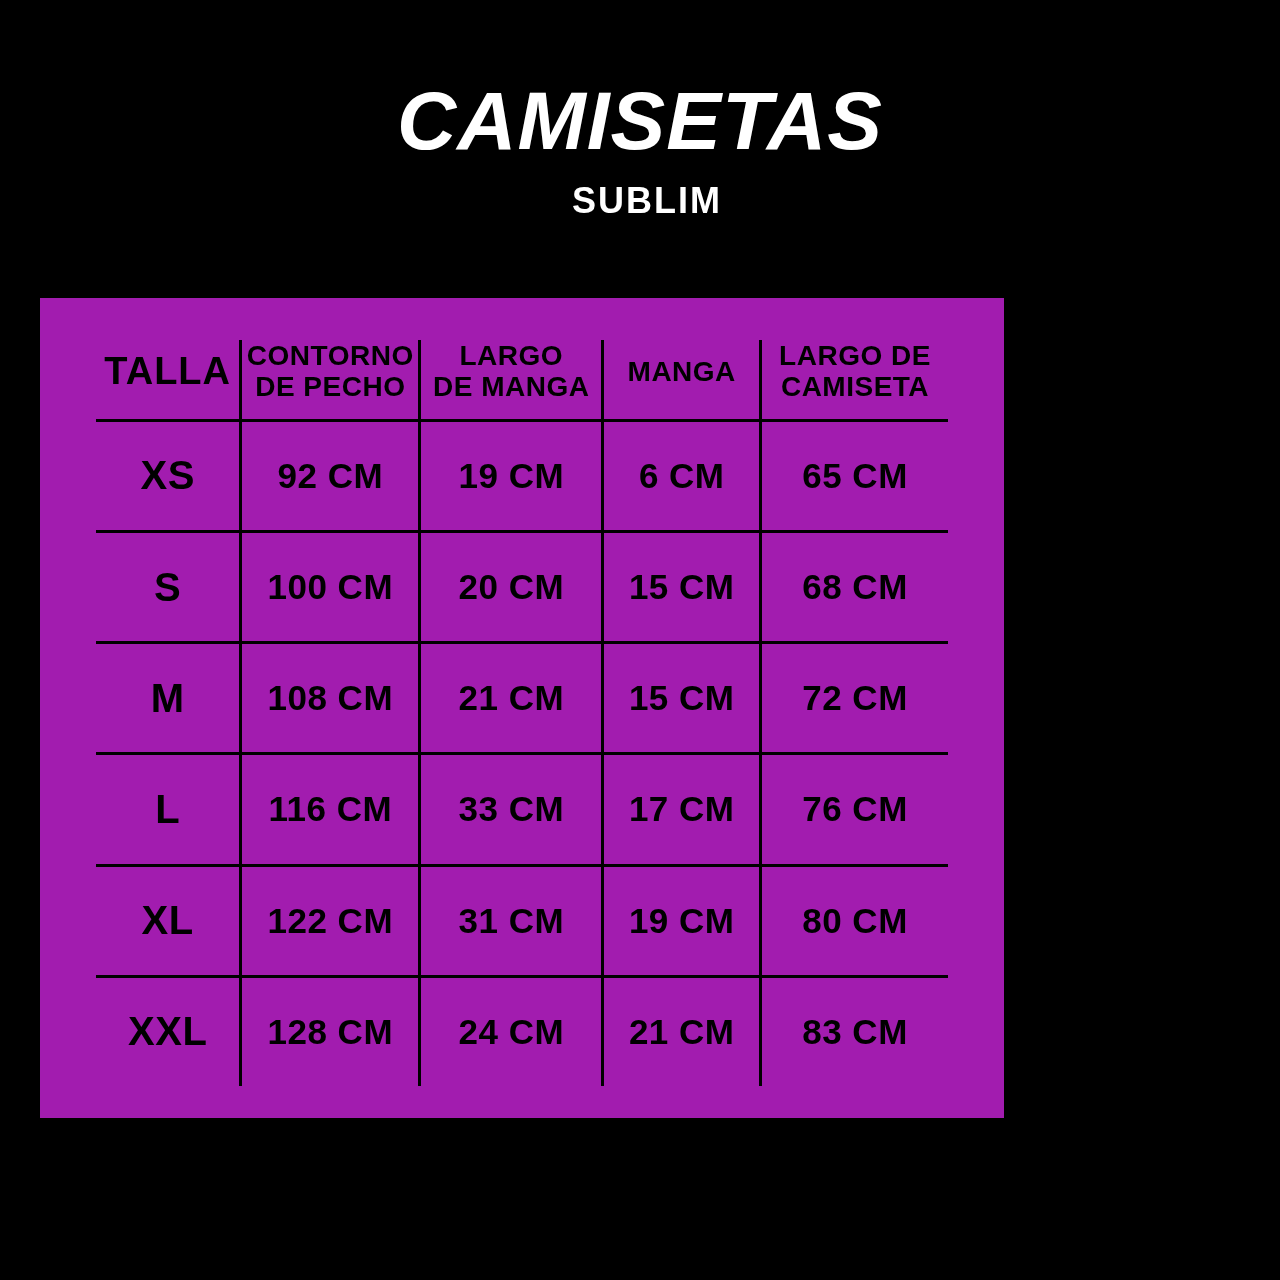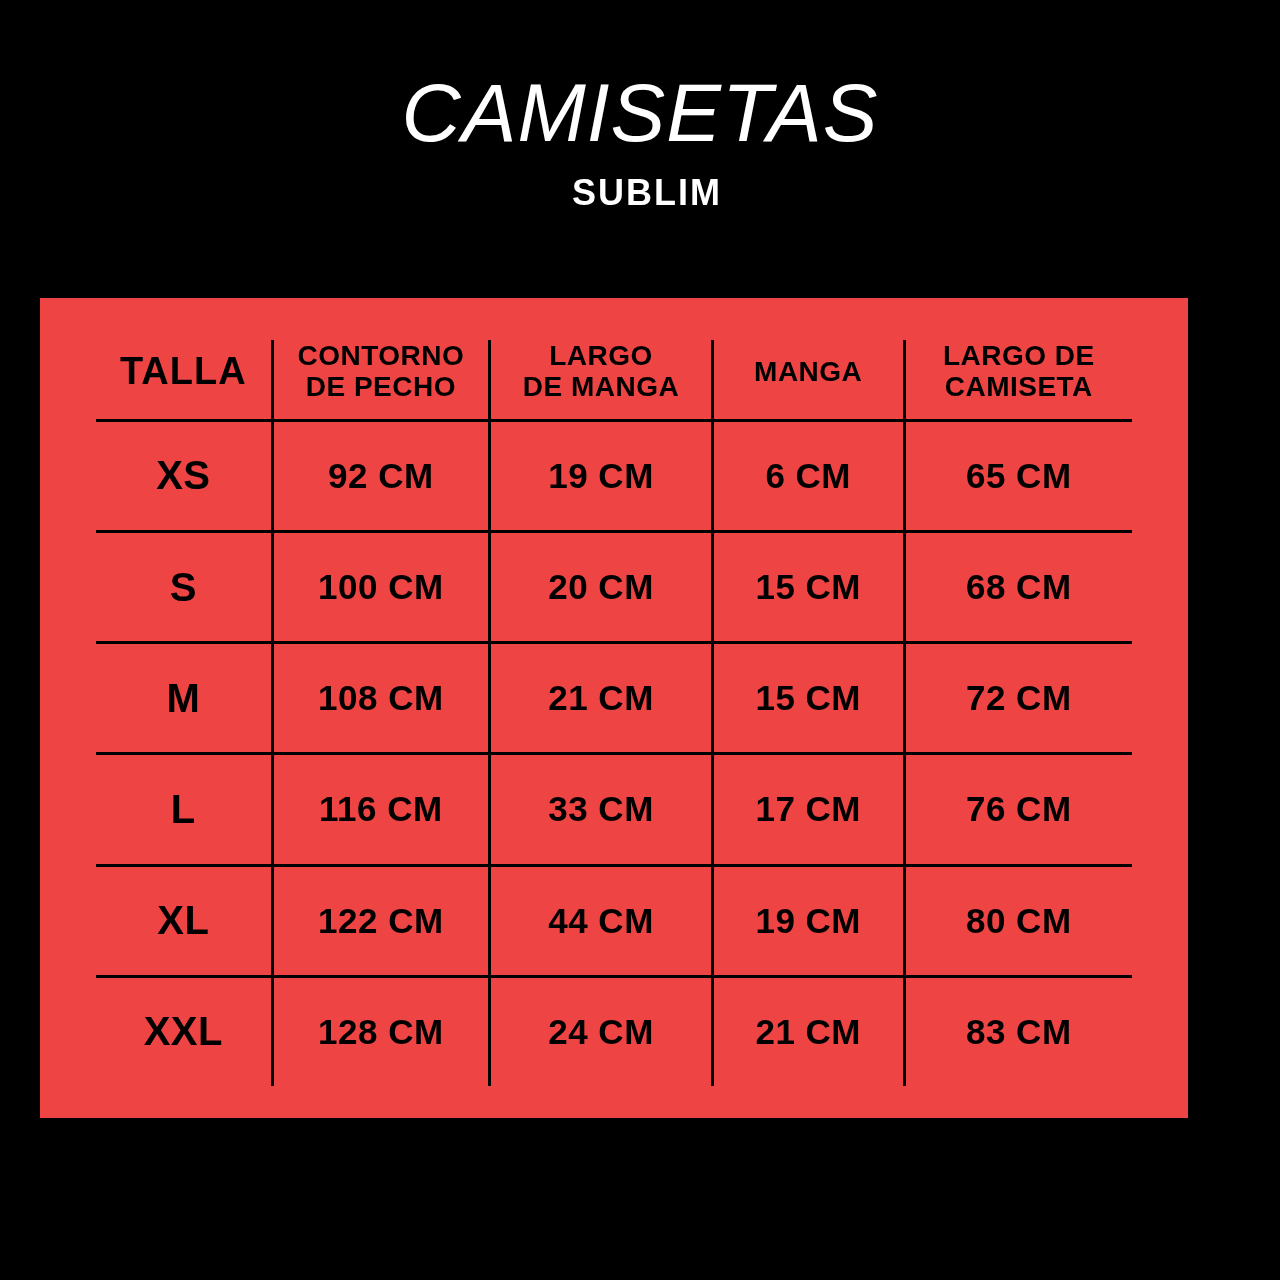--- a/index.html
+++ b/index.html
@@ -20,40 +20,40 @@
     background: #000000;
     box-sizing: border-box;
   }
   .header {
     text-align: center;
     padding-top: 72px;
   }
   .title {
     color: #ffffff;
     font-size: 82px;
-    font-weight: normal;
+    font-weight: bold;
     font-style: italic;
     letter-spacing: 1px;
     line-height: 1.0;
-    margin: 0;
+    margin: 8px;
   }
   .subtitle {
     color: #ffffff;
     font-size: 36px;
     font-weight: bold;
     letter-spacing: 2px;
     margin: 18px 0 0 14px;
   }
   .table-card {
     position: absolute;
     left: 40px;
     top: 298px;
-    width: 1148px;
+    width: 964px;
     height: 820px;
-    background: #ef4444;
+    background: #a21caf;
     box-sizing: border-box;
     padding: 42px 56px 32px 56px;
   }
   table.size-table {
     width: 100%;
     height: 100%;
     border-collapse: collapse;
     table-layout: fixed;
   }
   table.size-table th,
@@ -181,21 +181,21 @@
         <tr>
           <td class="size-label vsep">L</td>
           <td class="vsep">116 CM</td>
           <td class="vsep">33 CM</td>
           <td class="vsep">17 CM</td>
           <td>76 CM</td>
         </tr>
         <tr>
           <td class="size-label vsep">XL</td>
           <td class="vsep">122 CM</td>
-          <td class="vsep">44 CM</td>
+          <td class="vsep">31 CM</td>
           <td class="vsep">19 CM</td>
           <td>80 CM</td>
         </tr>
         <tr>
           <td class="size-label vsep">XXL</td>
           <td class="vsep">128 CM</td>
           <td class="vsep">24 CM</td>
           <td class="vsep">21 CM</td>
           <td>83 CM</td>
         </tr>

